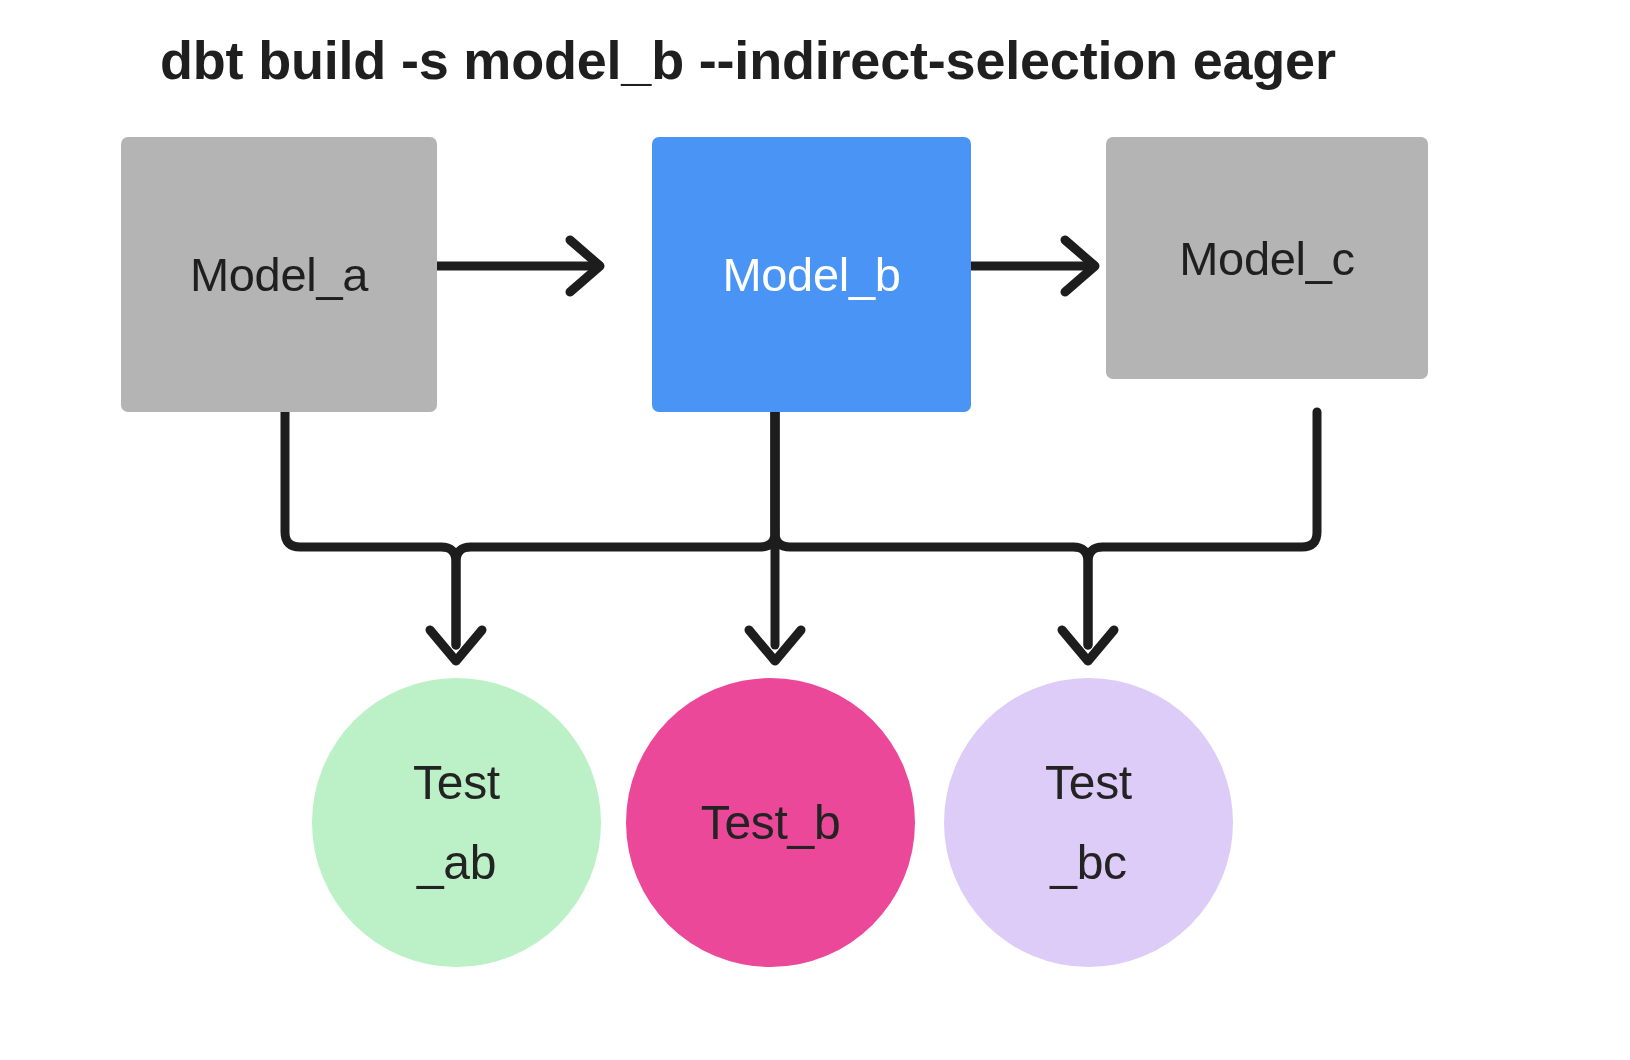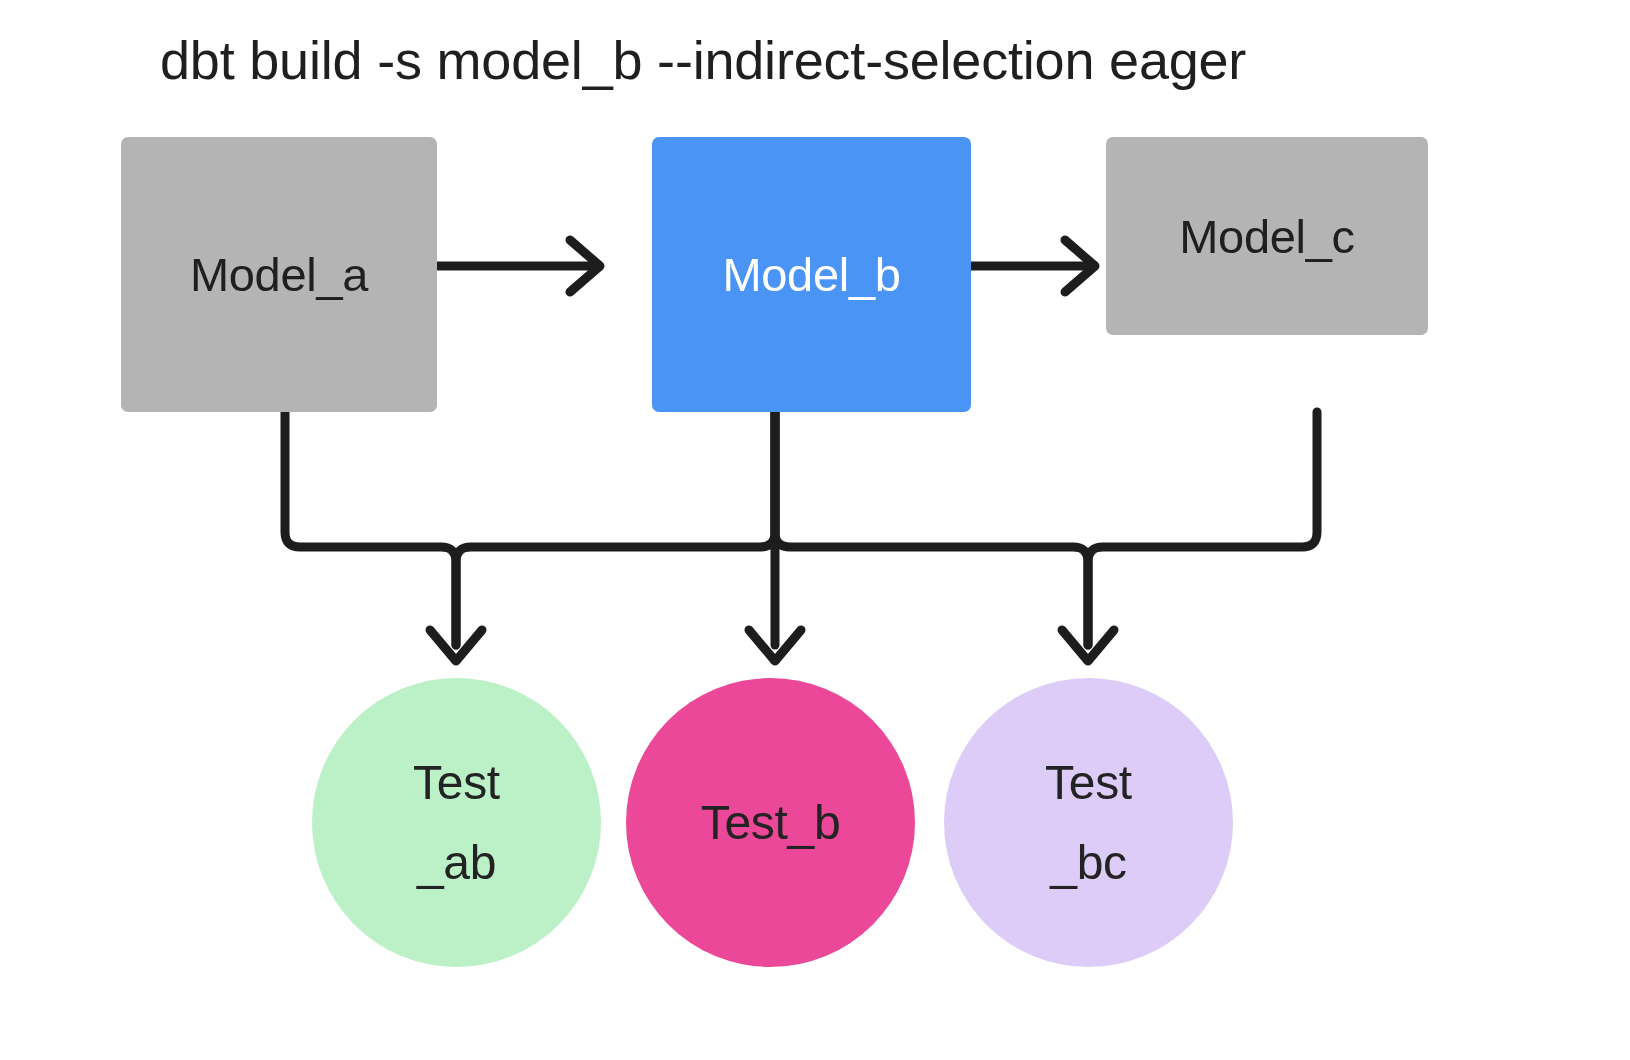--- a/index.html
+++ b/index.html
@@ -26,20 +26,21 @@
   }
   .title {
     position: absolute;
     left: 160px;
     top: 28px;
     font-size: 54px;
     line-height: 64px;
     color: #1f1f1f;
     white-space: nowrap;
     letter-spacing: -0.2px;
+    font-weight: bold;
   }
   .node-box {
     position: absolute;
     border-radius: 7px;
     display: flex;
     align-items: center;
     justify-content: center;
     font-size: 47px;
     letter-spacing: -0.3px;
   }
@@ -98,21 +99,21 @@
   </svg>
 
   <div class="node-box" style="left:121px; top:137px; width:316px; height:275px; background:#b4b4b4; color:#1f1f1f;">
     <span>Model_a</span>
   </div>
 
   <div class="node-box" style="left:612px; top:137px; width:319px; height:275px; background:#4a94f5; color:#ffffff;margin-left:40px;">
     <span>Model_b</span>
   </div>
 
-  <div class="node-box" style="left:1106px; top:137px; width:322px; height:198px; background:#b4b4b4; color:#1f1f1f;">
+  <div class="node-box" style="left:1106px; top:137px; width:322px; height:242px; background:#b4b4b4; color:#1f1f1f;">
     <span>Model_c</span>
   </div>
 
   <div class="node-circle" style="left:312px; top:678px; width:289px; height:289px; background:#bcf1c7;">
     <span class="circle-line">Test</span>
     <span class="circle-line">_ab</span>
   </div>
 
   <div class="node-circle" style="left:626px; top:678px; width:289px; height:289px; background:#ec4899;">
     <span class="circle-line">Test_b</span>

